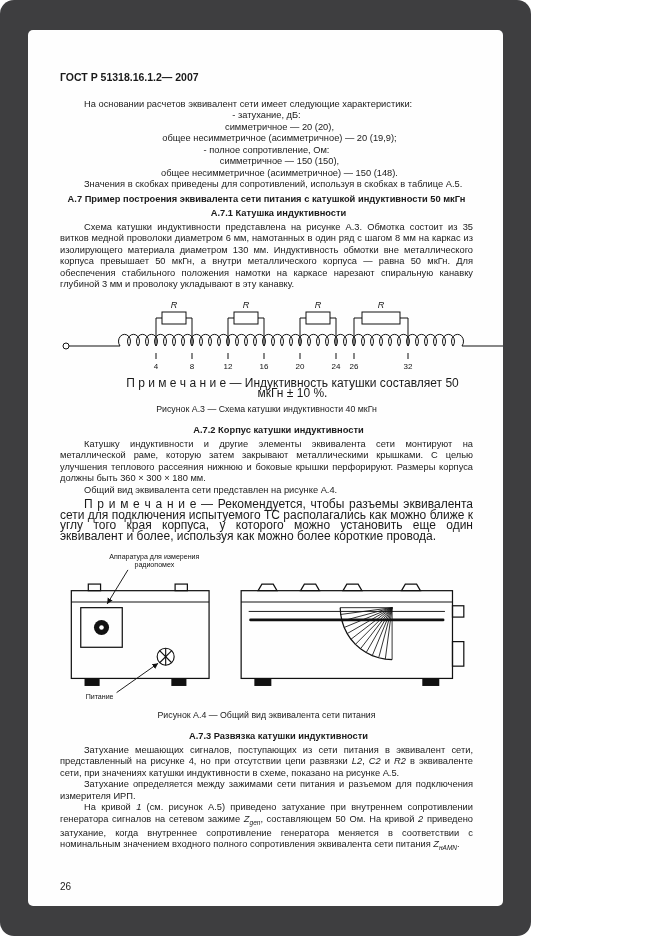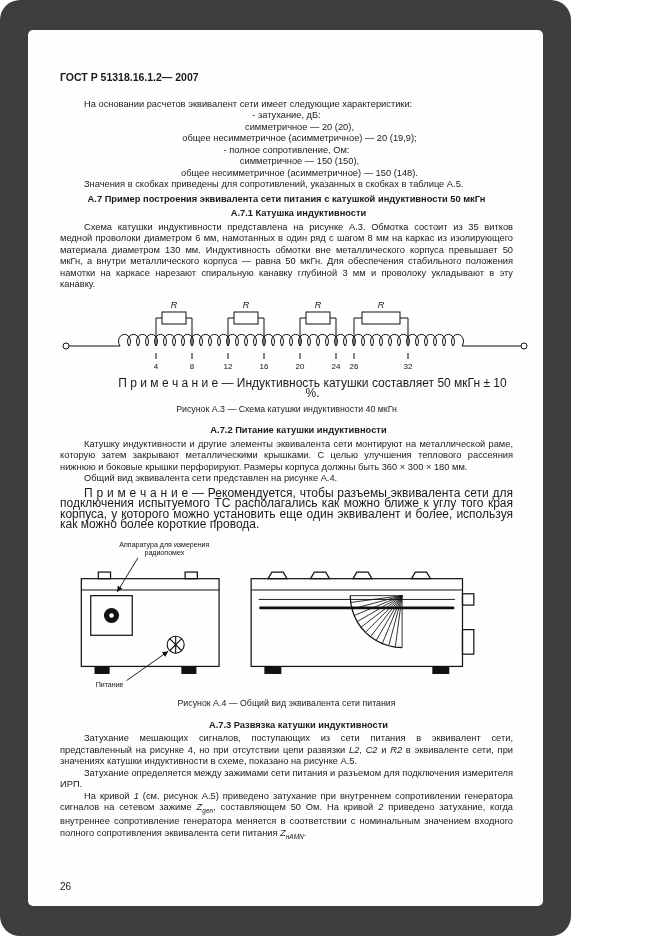--- a/index.html
+++ b/index.html
@@ -1,19 +1,19 @@
 <!DOCTYPE html>
 <html><head>
 <meta charset="utf-8">
 <style>
   * { box-sizing: border-box; }
   html,body { margin:0; padding:0; background:#ffffff; }
   .frame {
-    position:relative; width:571px; height:936px;
-    background:#3e3e40; border-radius:20px; overflow:hidden;
+    position:relative; width:531px; height:936px;
+    background:#3e3e40; border-radius:14px; overflow:hidden;
     font-family:"Liberation Sans", sans-serif;
   }
   .page {
     position:absolute; left:28px; right:28px; top:30px; bottom:30px;
     background:#fefefe; border-radius:5px;
     padding:42px 30px 26px 32px;
     color:#1a1a1a; font-size:9.3px; line-height:11.5px;
     overflow:hidden;
   }
   .gost-header { font-weight:bold; font-size:10.5px; margin:0 0 15px 0; }
@@ -41,21 +41,21 @@
 
     <div class="gost-header">ГОСТ Р 51318.16.1.2— 2007</div>
 
     <p class="para">На основании расчетов эквивалент сети имеет следующие характеристики:</p>
     <p class="line">- затухание, дБ:</p>
     <p class="line sub">симметричное — 20 (20),</p>
     <p class="line sub">общее несимметричное (асимметричное) — 20 (19,9);</p>
     <p class="line">- полное сопротивление, Ом:</p>
     <p class="line sub">симметричное — 150 (150),</p>
     <p class="line sub">общее несимметричное (асимметричное) — 150 (148).</p>
-    <p class="para">Значения в скобках приведены для сопротивлений, указанных в скобках в таблице А.5.</p>
+    <p class="para">Значения в скобках приведены для сопротивлений, используя в скобках в таблице А.5.</p>
 
     <p class="heading">А.7 Пример построения эквивалента сети питания с катушкой индуктивности 50 мкГн</p>
     <p class="heading indent">А.7.1 Катушка индуктивности</p>
     <p class="para">Схема катушки индуктивности представлена на рисунке А.3. Обмотка состоит из 35 витков медной проволоки диаметром 6 мм, намотанных в один ряд с шагом 8 мм на каркас из изолирующего материала диаметром 130 мм. Индуктивность обмотки вне металлического корпуса превышает 50 мкГн, а внутри металлического корпуса — равна 50 мкГн. Для обеспечения стабильного положения намотки на каркасе нарезают спиральную канавку глубиной 3 мм и проволоку укладывают в эту канавку.</p>
 
     <div class="fig">
       <svg width="470" height="76" viewBox="0 0 470 76">
         <g stroke="#111" stroke-width="1" fill="none">
           <circle cx="6" cy="48" r="3"></circle>
           <circle cx="464" cy="48" r="3"></circle>
@@ -105,21 +105,21 @@
         <text x="204" y="71" font-size="8" text-anchor="middle">16</text>
         <text x="240" y="71" font-size="8" text-anchor="middle">20</text>
         <text x="276" y="71" font-size="8" text-anchor="middle">24</text>
         <text x="294" y="71" font-size="8" text-anchor="middle">26</text>
         <text x="348" y="71" font-size="8" text-anchor="middle">32</text>
       </svg>
     </div>
     <p class="note note-a3">П р и м е ч а н и е — Индуктивность катушки составляет 50 мкГн ± 10 %.</p>
     <p class="caption">Рисунок А.3 — Схема катушки индуктивности 40 мкГн</p>
 
-    <p class="heading indent">А.7.2 Питание катушки индуктивности</p>
+    <p class="heading indent">А.7.2 Корпус катушки индуктивности</p>
     <p class="para">Катушку индуктивности и другие элементы эквивалента сети монтируют на металлической раме, которую затем закрывают металлическими крышками. С целью улучшения теплового рассеяния нижнюю и боковые крышки перфорируют. Размеры корпуса должны быть 360 × 300 × 180 мм.</p>
     <p class="para">Общий вид эквивалента сети представлен на рисунке А.4.</p>
     <p class="note para-note">П р и м е ч а н и е — Рекомендуется, чтобы разъемы эквивалента сети для подключения испытуемого ТС располагались как можно ближе к углу того края корпуса, у которого можно установить еще один эквивалент и более, используя как можно более короткие провода.</p>
 
     <div class="fig">
       <svg width="434" height="156" viewBox="0 0 460 165">
         <defs>
           <marker id="arr" markerWidth="7" markerHeight="7" refX="6" refY="3" orient="auto">
             <path d="M0 0 L6 3 L0 6 Z" fill="#111"></path>
           </marker>

